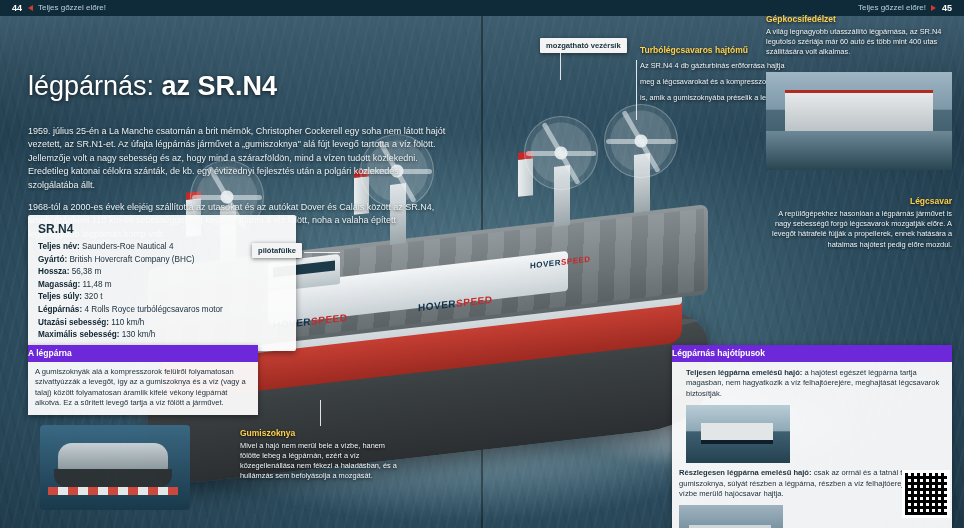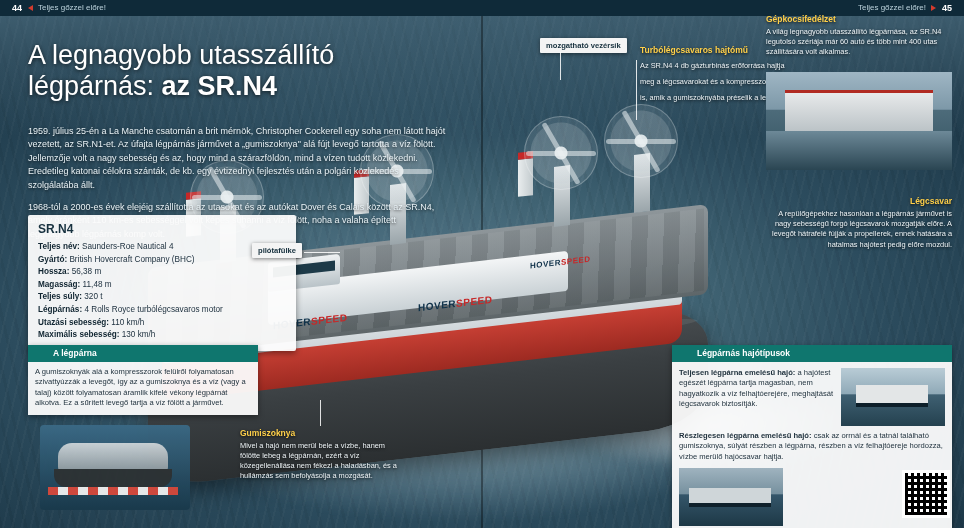--- a/index.html
+++ b/index.html
@@ -83,22 +83,22 @@
     padding:7px 10px 9px 10px;
     box-shadow:0 2px 6px rgba(0,0,0,.45);
   }
   .specs h3 { margin:0 0 5px 0; font-size:12px; color:#17313f; font-weight:bold; }
   .specs .row { font-size:8.2px; color:#203341; line-height:12.6px; }
   .specs .row b { color:#102531; }
 
   
   .cap { position:absolute; box-shadow:0 2px 6px rgba(0,0,0,.4); }
   .cap .hd {
-    background:#0f766e; color:#fff; font-size:8.5px; font-weight:bold;
-    padding:3px 25px; line-height:11px;
+    background:#6d28d9; color:#fff; font-size:8.5px; font-weight:bold;
+    padding:3px 0; line-height:11px;
   }
   .cap .bd {
     background:rgba(252,252,252,.95); color:#1d2f3b;
     font-size:7.6px; line-height:10.4px; padding:5px 7px 6px 7px;
   }
 
   
   .tag {
     position:absolute; background:#f4f4f4; color:#16303d;
     font-size:7.6px; font-weight:bold; padding:3px 6px; border-radius:1px;
@@ -279,21 +279,21 @@
               background:linear-gradient(180deg,#3b6a86,#19394b); border-radius:4px; opacity:.95;">
     <div style="position:absolute; left:18px; top:18px; width:110px; height:28px;
                 background:linear-gradient(180deg,#cfd7db,#8e9aa0); border-radius:14px 14px 4px 4px;"></div>
     <div style="position:absolute; left:14px; top:44px; width:118px; height:18px;
                 background:#2d3234; border-radius:0 0 12px 12px;"></div>
     <div style="position:absolute; left:8px; top:62px; width:130px; height:8px;
                 background:repeating-linear-gradient(90deg,#d7493c 0 10px,#f0f0f0 10px 20px);"></div>
   </div>
 
   <div class="title">
-    <span>A legnagyobb utasszállító</span><br>
+    <br>
     <span>légpárnás: </span><b>az SR.N4</b>
   </div>
 
   <div class="lead">
     <p>1959. július 25-én a La Manche csatornán a brit mérnök, Christopher Cockerell egy soha nem látott hajót vezetett, az SR.N1-et. Az úfajta légpárnás járművet a „gumiszoknya" alá fújt levegő tartotta a víz fölött. Jellemzője volt a nagy sebesség és az, hogy mind a szárazföldön, mind a vízen tudott közlekedni. Eredetileg katonai célokra szánták, de kb. egy évtizednyi fejlesztés után a polgári közlekedés szolgálatába állt.</p>
     <p>1968-tól a 2000-es évek elejéig szállította az utasokat és az autókat Dover és Calais között az SR.N4, amely óránként 110 km-es sebességgel volt képes suhanni a víz fölött, noha a valaha épített leggnagyobb légpárnás komp volt.</p>
   </div>
 
   <div class="specs">
     <h3>SR.N4</h3>
@@ -329,21 +329,21 @@
   <div class="photo ph-dock" style="left:766px; top:72px; width:186px; height:98px;"></div>
 
   <div style="position:absolute; left:768px; top:196px; width:184px; text-align:right;">
     <div style="color:#ffd04a; font-size:8.5px; font-weight:bold; text-shadow:0 1px 3px rgba(0,0,0,.8);">Légcsavar</div>
     <div style="color:#eef4f7; font-size:7.4px; line-height:10.2px; margin-top:3px; text-shadow:0 1px 3px rgba(0,0,0,.8);">A repülőgépekhez hasonlóan a légpárnás járművet is nagy sebességű forgó légcsavarok mozgatják előre. A levegőt hátrafelé fújják a propellerek, ennek hatására a hatalmas hajótest pedig előre mozdul.</div>
   </div>
 
   <div class="cap" style="left:672px; top:345px; width:280px;">
     <div class="hd">Légpárnás hajótípusok</div>
     <div class="bd" style="padding:0;">
-      <div style="display:flex; gap:6px; padding:6px 7px 5px 7px;">
+      <div style="display:flex; gap:6px; padding:6px 7px 5px 14px;flex-direction:column;">
         <div style="flex:1;">
           <span style="font-weight:bold;">Teljesen légpárna emelésű hajó:</span>
           <span>a hajótest egészét légpárna tartja magasban, nem hagyatkozik a víz felhajtóerejére, meghajtását légcsavarok biztosítják.</span>
         </div>
         <div class="photo ph-ship1" style="position:relative; width:104px; height:58px; flex:none;"></div>
       </div>
       <div style="display:flex; gap:6px; padding:0 7px 7px 7px;flex-direction:column;">
         <div style="flex:1;">
           <span style="font-weight:bold;">Részlegesen légpárna emelésű hajó:</span>
           <span>csak az orrnál és a tatnál található gumiszoknya, súlyát részben a légpárna, részben a víz felhajtóereje hordozza, vízbe merülő hajócsavar hajtja.</span>

